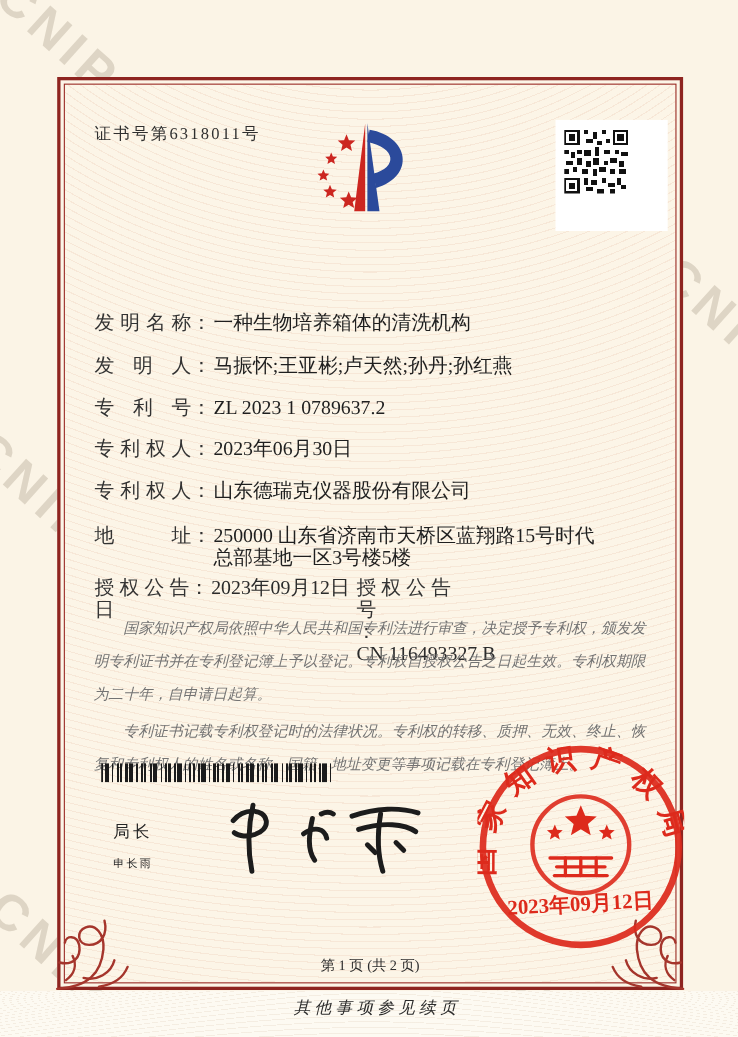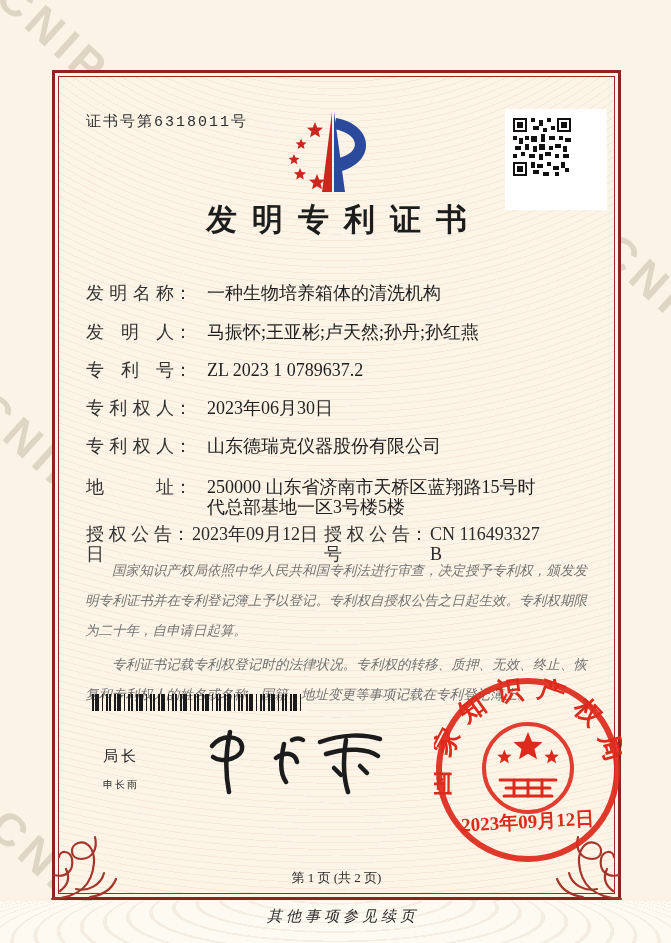--- a/index.html
+++ b/index.html
@@ -31,34 +31,34 @@
   }
   .corner-orn { position:absolute; width:96px; height:96px; pointer-events:none; }
   .corner-orn.bl { left:46px; bottom:36px; }
   .corner-orn.br { right:44px; bottom:36px; transform:scaleX(-1); }
   .bottom-strip {
     position:absolute; left:0; right:0; top:901px; height:42px;
     background:#fdfaf2;
     background-image:repeating-radial-gradient(140% 120% at 50% -60%,
         rgba(200,170,140,0.16) 0 1px, rgba(0,0,0,0) 1px 6px);
   }
-  .cert-no { position:absolute; left:86px; top:112px; font-size:15px; letter-spacing:2px; color:#2f2f2f;font-family:Liberation Mono, monospace; }
+  .cert-no { position:absolute; left:86px; top:112px; font-size:15px; letter-spacing:2px; color:#2f2f2f; }
   .logo { position:absolute; left:284px; top:108px; width:100px; height:90px; }
   .qr-box { position:absolute; left:505px; top:109px; width:102px; height:101px; background:#ffffff; }
   .qr-box svg { position:absolute; left:8px; top:9px; width:58px; height:58px; }
   .title {
     position:absolute; left:52px; top:199px; width:569px; text-align:center;
     font-size:31px; font-weight:bold; letter-spacing:15px; color:#1d1d1d;
     text-indent:15px;
   }
   .frow { position:absolute; display:flex; width:460px; font-size:18px; line-height:20px; }
   .flabel { display:inline-block; width:88px; text-align:justify; text-align-last:justify; color:#333; flex:none; }
   .fcolon { flex:none; color:#333; margin-right:2px; }
-  .fvalue { flex:1; color:#1f1f1f;margin-left:13px; }
-  .grant2 { position:absolute; left:238px; top:0; display:flex; }
+  .fvalue { flex:1; color:#1f1f1f; }
+  .grant2 { position:absolute; left:238px; top:0; display:flex;flex-direction:column; }
   .grant2 .flabel { width:86px; }
   .paras { position:absolute; left:85px; top:556px; width:502px; }
   .paras p {
     font-size:13.5px; line-height:30px; text-align:justify; text-indent:2em;
     color:#737373; font-style:italic; margin-bottom:4px;
   }
   .barcode {
     position:absolute; left:92px; top:694px; width:209px; height:17px;
     background:repeating-linear-gradient(90deg,
       #1b1b1b 0 2px, transparent 2px 3px,
@@ -176,21 +176,20 @@
         <rect x="20" y="24" width="3" height="2"></rect>
           <rect x="24" y="22" width="2" height="3"></rect>
         <rect x="10" y="26" width="3" height="2"></rect>
           <rect x="15" y="27" width="3" height="2"></rect>
           <rect x="21" y="27" width="2" height="2"></rect>
           <rect x="26" y="25" width="2" height="2"></rect>
       </g>
     </svg>
   </div>
 
-  <div class="title">发明专利证书</div>
 
   <div class="frow" style="left:86px; top:283px;">
     <span class="flabel">发明名称</span>
       <span class="fcolon">：</span>
     <span class="fvalue">一种生物培养箱体的清洗机构</span>
   </div>
   <div class="frow" style="left:86px; top:322px;justify-content:space-between;">
     <span class="flabel">发明人</span>
       <span class="fcolon">：</span>
     <span class="fvalue">马振怀;王亚彬;卢天然;孙丹;孙红燕</span>

